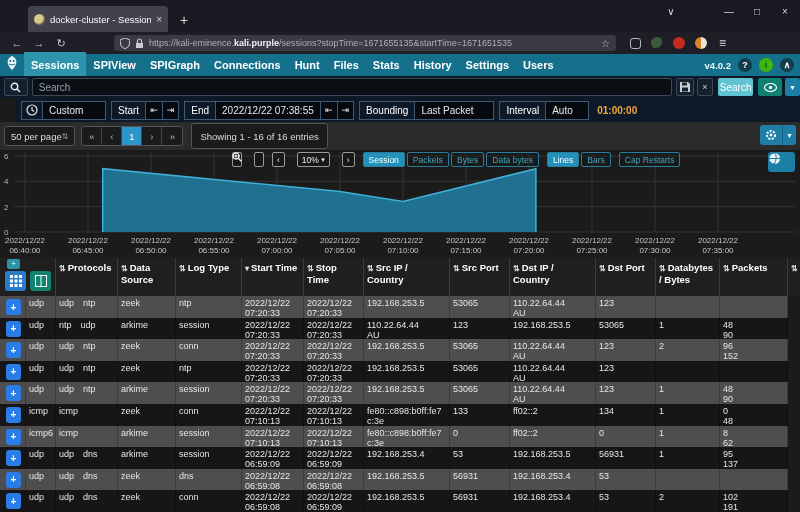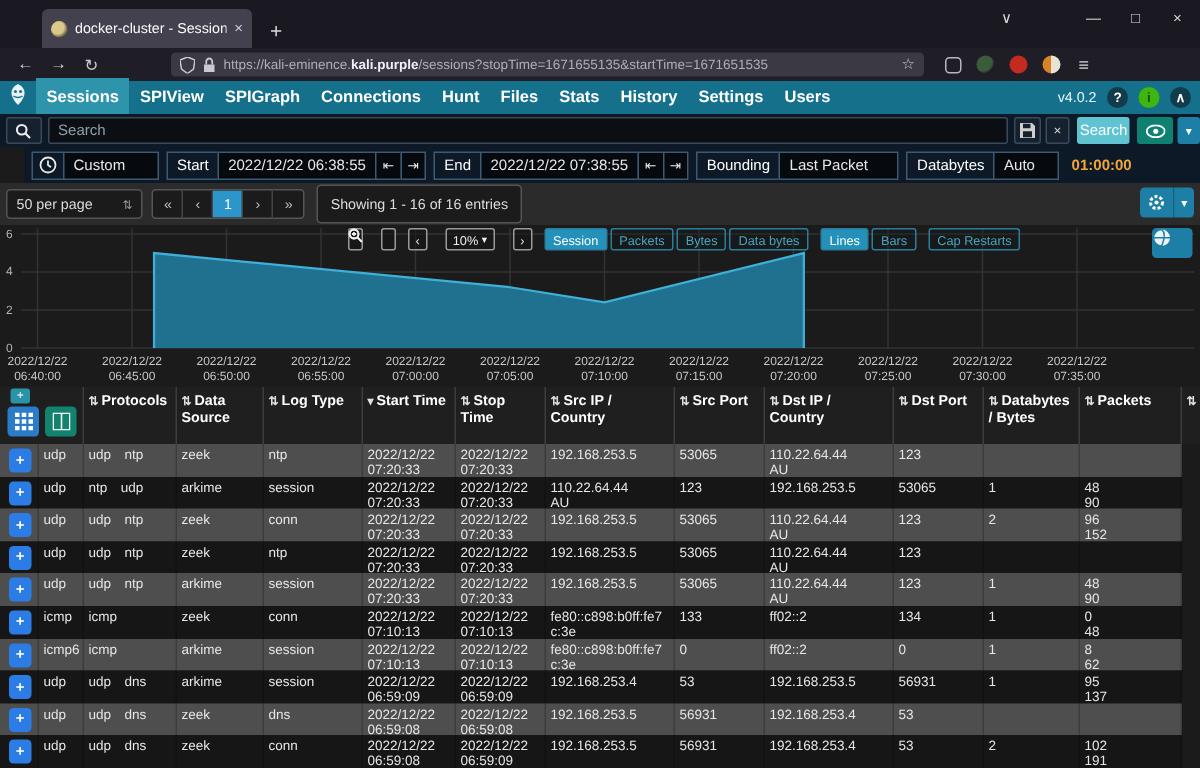--- a/index.html
+++ b/index.html
@@ -31,21 +31,21 @@
   .ext3 { width:12px; height:12px; border-radius:50%; background:#c42a1f; }
   .ext4 { width:12px; height:12px; border-radius:50%; background:conic-gradient(#e8e3d5 0 50%, #d98324 50% 100%); }
   .hamb { color:#d7d7db; font-size:12px; margin-left:12px; }
 
   
   .navbar { position:absolute; left:0; top:54px; width:800px; height:22px; background:#15708c; display:flex; align-items:center; }
   .logo { width:24px; text-align:center; flex:none; }
   .nav-item { color:#fff; font-size:11px; font-weight:bold; padding:2px 7px; line-height:22px; white-space:nowrap; }
   .nav-item.active { background:#2e94ac; }
   .nav-right { margin-left:auto; display:flex; align-items:center; gap:7px; padding-right:6px; }
-  .version { color:#eaf6fa; font-size:9.5px; }
+  .version { color:#eaf6fa; font-size:9.5px;font-weight:bold; }
   .circ { width:14px; height:14px; border-radius:50%; display:flex; align-items:center; justify-content:center; font-size:9px; font-weight:bold; }
   .circ.help { background:#123c4c; color:#fff; }
   .circ.health { background:#3fb50f; color:#14500a; }
   .circ.collapse { background:#123c4c; color:#fff; }
 
   
   .searchrow { position:absolute; left:0; top:76px; width:800px; height:22px; background:#0d1926; display:flex; align-items:center; }
   .sq-btn { height:18px; background:#15212e; border:1px solid #3a4a5a; border-radius:2px; display:flex; align-items:center; justify-content:center; color:#e8e8e8; }
   .mag-btn { width:24px; margin-left:4px; }
   .search-input { margin-left:4px; width:648px; height:18px; background:#0b0f14; border:1px solid #3a4a5a; border-radius:2px; color:#ddd; font-size:10px; padding:0 6px; outline:none; }
@@ -63,21 +63,21 @@
   .tcell + .tcell { margin-left:-1px; }
   .tcell.value { background:#06090d; color:#e8e8e8; }
   .tcell.btn { padding:0 4px; color:#e8e8e8; font-size:9px; background:#06090d; }
   .clockbox { width:22px; justify-content:center; padding:0; }
   .custom { width:64px; background:#06090d; }
   .dur { color:#f0a63c; font-weight:bold; margin-left:8px; font-size:10px; }
 
   
   .pagerow { position:absolute; left:0; top:122px; width:800px; height:28px; background:#2b2b2b; display:flex; align-items:center; }
   .pill { height:20px; background:#1b1b1b; border:1px solid #555; border-radius:3px; display:flex; align-items:center; color:#ddd; font-size:9.5px; }
-  .perpage { margin-left:4px; padding:0 6px; gap:20px; }
+  .perpage { margin-left:4px; padding:0 6px; gap:0; }
   .perpage .dd { color:#9a9a9a; font-size:8px; }
   .pager { margin-left:6px; overflow:hidden; }
   .pg { width:20px; height:100%; display:flex; align-items:center; justify-content:center; color:#bbb; font-size:9.5px; border-right:1px solid #444; }
   .pg.cur { background:#2c95c9; color:#fff; }
   .summary { margin-left:8px; padding:12px 8px; }
   .gearsplit { position:absolute; right:4px; top:3px; height:20px; display:flex; }
   .gear-main { width:22px; background:#1d7fa5; border-radius:3px 0 0 3px; display:flex; align-items:center; justify-content:center; }
   .gear-caret { width:14px; background:#1d7fa5; border-left:1px solid #146282; border-radius:0 3px 3px 0; color:#fff; font-size:8px; display:flex; align-items:center; justify-content:center; }
 
   
@@ -217,36 +217,35 @@
       <span class="tcell clockbox">
         <svg width="12" height="12" viewBox="0 0 12 12">
             <circle cx="6" cy="6" r="5" fill="none" stroke="#e8e8e8" stroke-width="1.2"></circle>
             <path d="M6 3 V6 L8 7.5" fill="none" stroke="#e8e8e8" stroke-width="1.2"></path>
           </svg>
       </span>
       <span class="tcell value custom">Custom</span>
     </div>
     <div class="tgroup">
       <span class="tcell">Start</span>
-      <span class="tcell value" style="width:106px">2022/12/22 06:38:55</span>
       <span class="tcell btn">⇤</span>
       <span class="tcell btn">⇥</span>
     </div>
     <div class="tgroup">
       <span class="tcell">End</span>
       <span class="tcell value" style="width:106px">2022/12/22 07:38:55</span>
       <span class="tcell btn">⇤</span>
       <span class="tcell btn">⇥</span>
     </div>
     <div class="tgroup">
       <span class="tcell">Bounding</span>
       <span class="tcell value" style="width:80px">Last Packet</span>
     </div>
     <div class="tgroup">
-      <span class="tcell">Databytes</span>
+      <span class="tcell">Interval</span>
       <span class="tcell value" style="width:44px">Auto</span>
     </div>
     <span class="dur">01:00:00</span>
   </div>
 
   <div class="pagerow">
     <div class="pill perpage">
       <span>50 per page</span>
       <span class="dd">⇅</span>
     </div>

